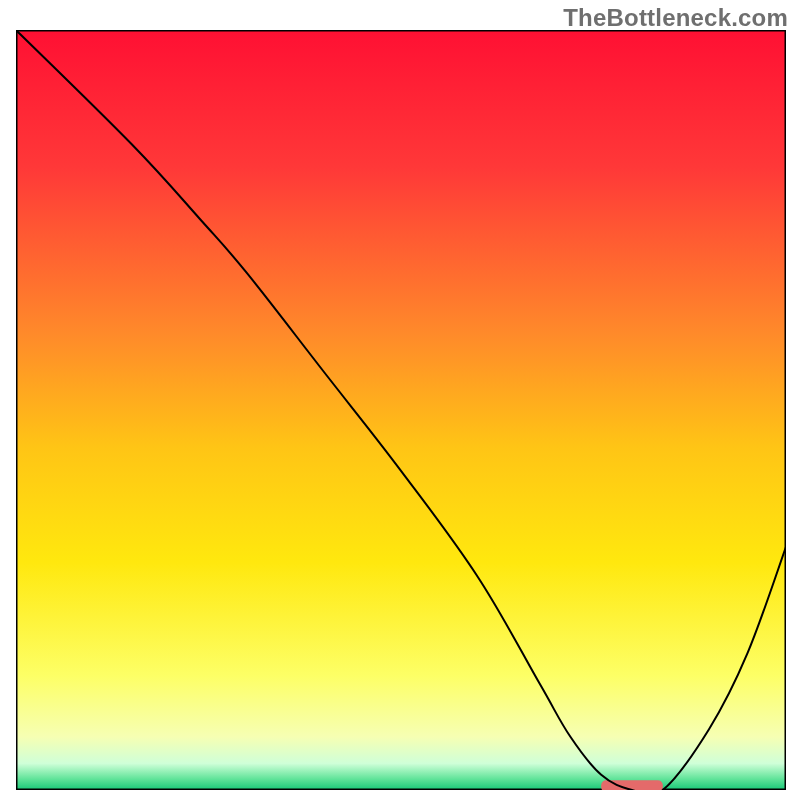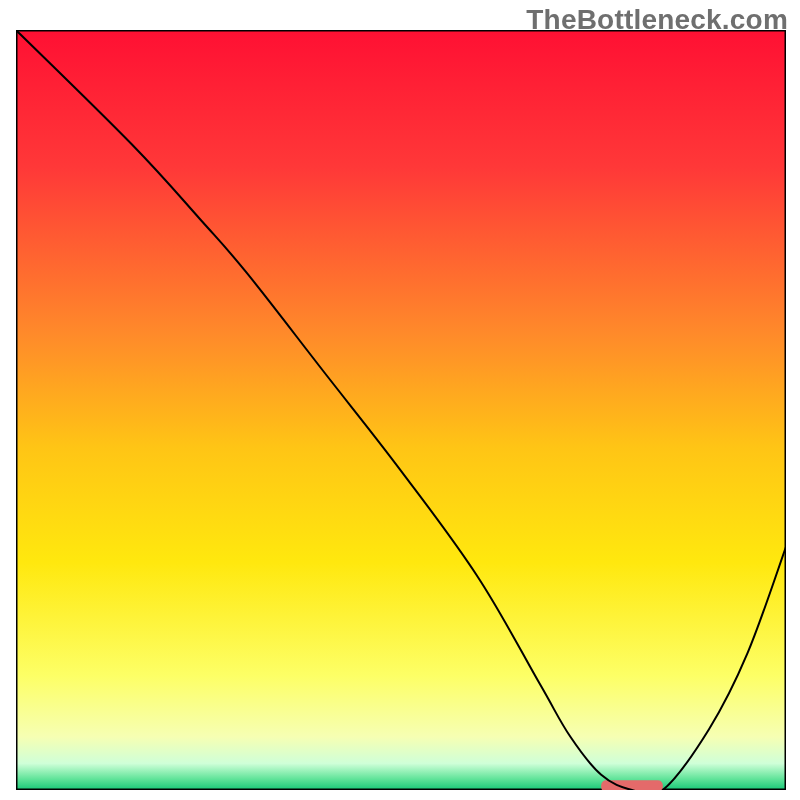--- a/index.html
+++ b/index.html
@@ -12,21 +12,21 @@
   }
   .chart-container {
     position: relative;
     width: 800px;
     height: 800px;
   }
   .watermark {
     position: absolute;
     top: 4px;
     right: 12px;
-    font-size: 28px;
+    font-size: 24px;
     font-weight: bold;
     color: #6f6f6f;
     z-index: 10;
     letter-spacing: 0.2px;
   }
   svg.plot {
     position: absolute;
     top: 30px;
     left: 16px;
     width: 770px;

